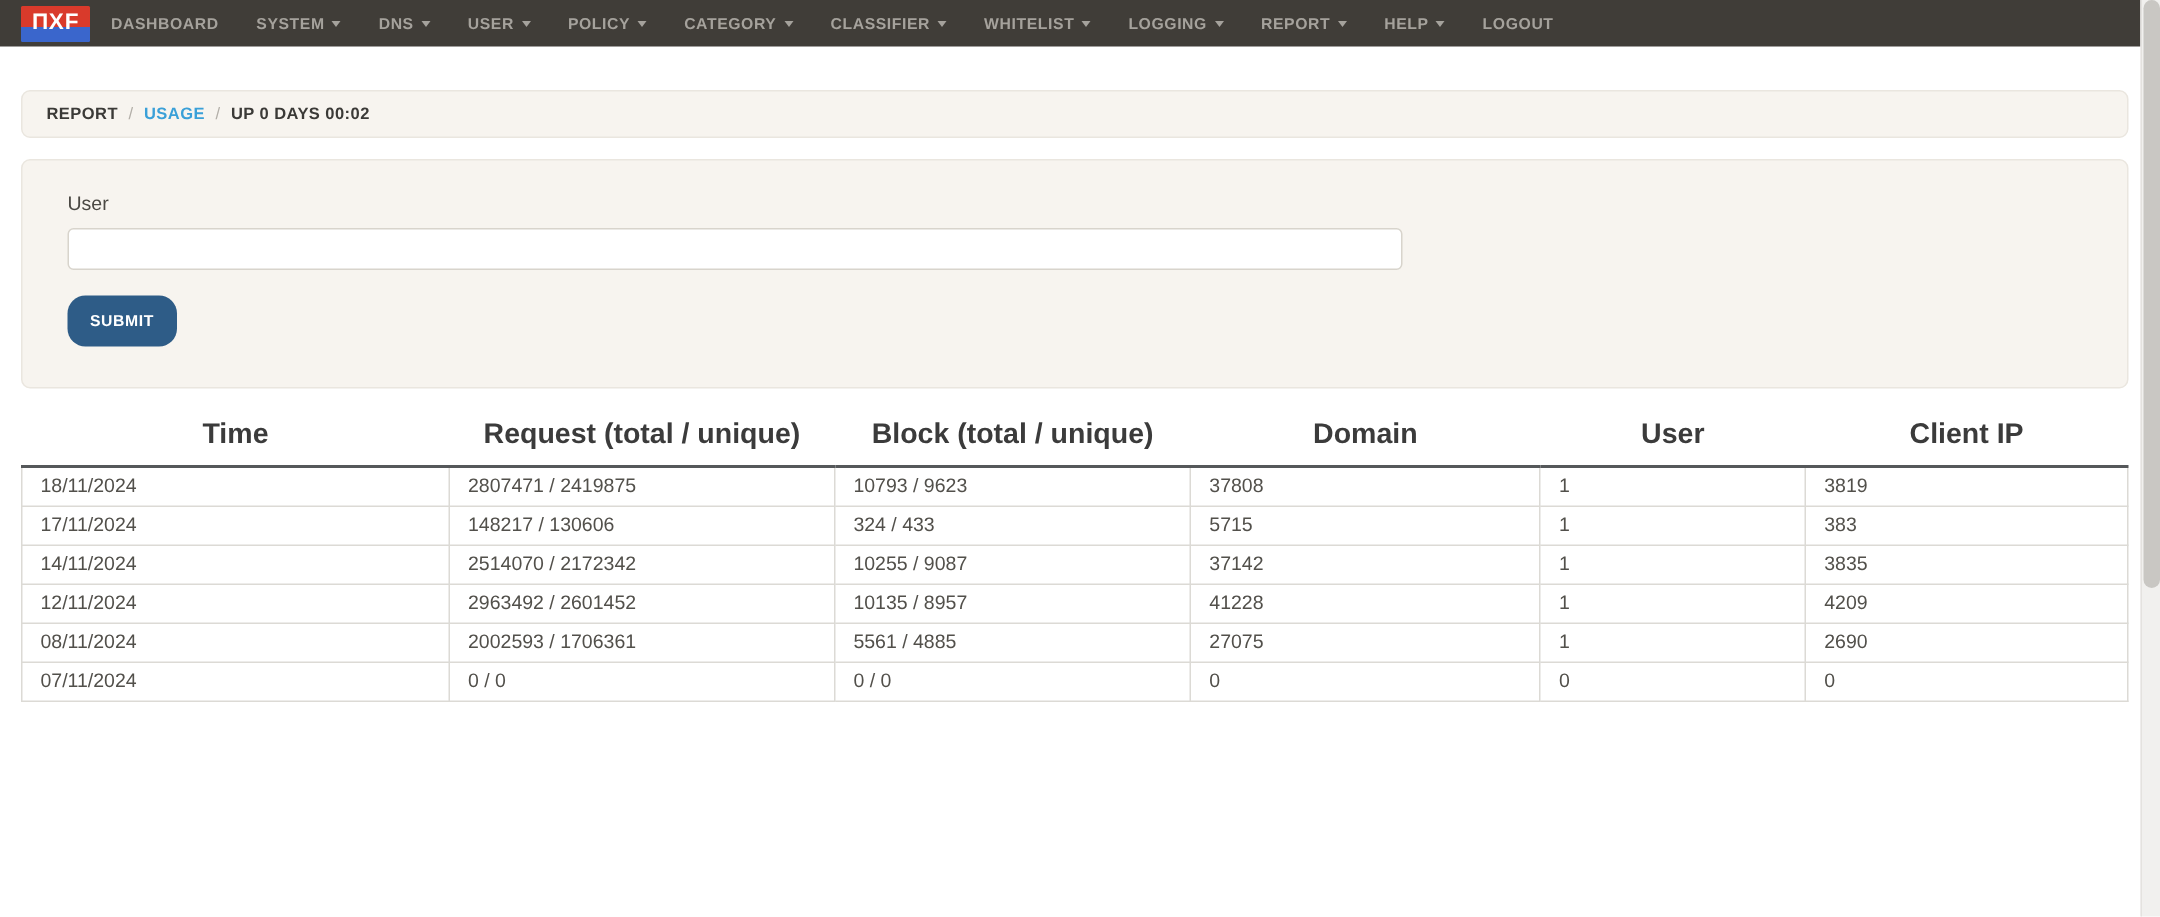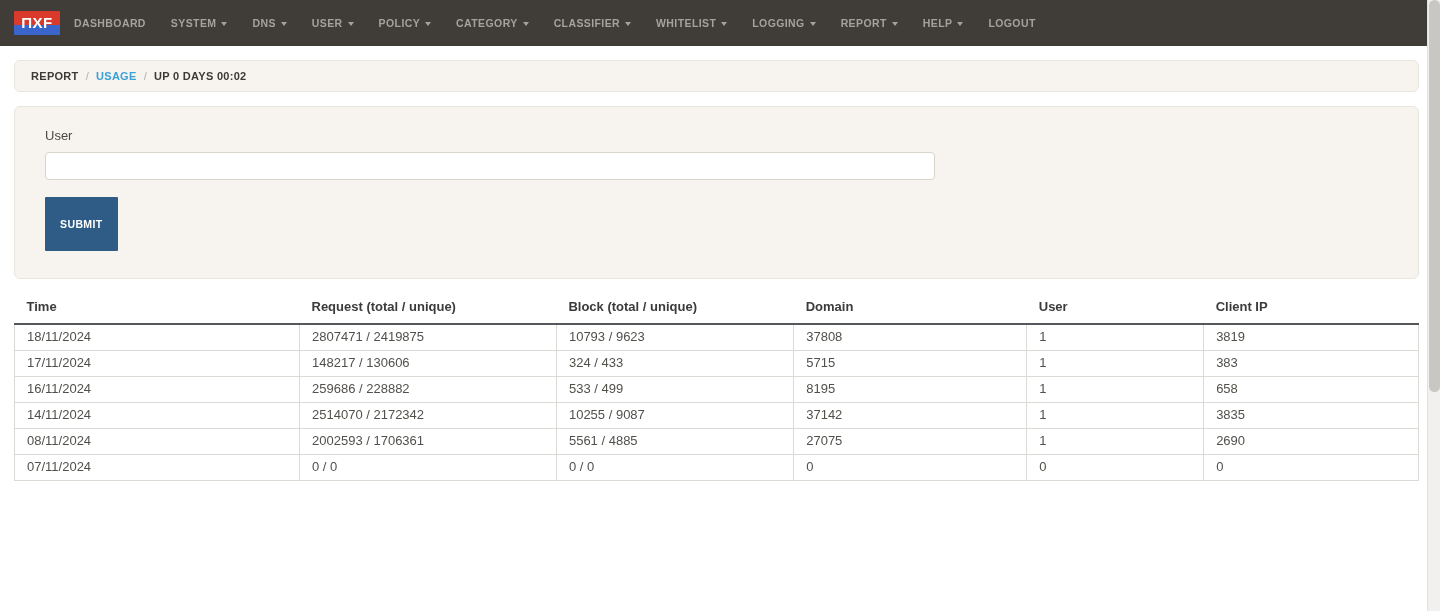--- a/index.html
+++ b/index.html
@@ -5,21 +5,21 @@
   * { margin: 0; padding: 0; box-sizing: border-box; }
   html, body {
     width: 1440px; height: 611px;
     background: #ffffff;
     overflow: hidden;
     font-family: "Liberation Sans", sans-serif;
   }
   
   .navbar {
     position: absolute; top: 0; left: 0;
-    width: 1427px; height: 46px;
+    width: 1427px; height: 31px;
     background: #403d38;
     display: flex; align-items: center; text-align: right;
   }
   .logo {
     width: 46px; height: 24px;
     margin-left: 14px;
     background: linear-gradient(180deg, #d93a2b 0%, #d93a2b 58%, #3a66cc 58%, #3a66cc 100%);
     display: flex; align-items: center; justify-content: center;
     border-radius: 1px;
   }
@@ -82,37 +82,37 @@
     border-radius: 4px;
     font-size: 13px; color: #4a4843;
     padding: 0 9px;
     outline: none;
     display: block;
   }
   .submit-btn {
     margin-top: 17px;
     background: #2e5c87;
     color: #ffffff;
-    border: none; border-radius: 1px;
+    border: none; border-radius: 12px;
     font-family: "Liberation Sans", sans-serif;
     font-size: 10.5px; font-weight: 700; letter-spacing: 0.4px;
-    padding: 21px 15px;
+    padding: 11px 15px;
     cursor: pointer;
     display: inline-block;
   }
   
   .usage-table {
     margin-top: 10px;
     width: 100%;
     border-collapse: collapse;
     table-layout: fixed;
   }
   .usage-table th {
-    text-align: left;
-    font-size: 13px; font-weight: 700; color: #3b3b3b;
+    text-align: center;
+    font-size: 19px; font-weight: 700; color: #3b3b3b;
     padding: 10px 12px 9px 12px;
     border-bottom: 2px solid #55585a;
   }
   .usage-table td {
     font-size: 13px; color: #52504b;
     padding: 4px 12px 5px 12px;
     line-height: 16px;
     border: 1px solid #dcdad5;
   }
   .usage-table col.c1 { width: 20.3%; }
@@ -229,34 +229,34 @@
         </tr>
         <tr>
           <td>17/11/2024</td>
           <td>148217 / 130606</td>
           <td>324 / 433</td>
           <td>5715</td>
           <td>1</td>
           <td>383</td>
         </tr>
         <tr>
-          <td>16/11/2024</td>
-          <td>259686 / 228882</td>
-          <td>533 / 499</td>
-          <td>8195</td>
-          <td>1</td>
-          <td>658</td>
-        </tr>
-        <tr>
           <td>14/11/2024</td>
           <td>2514070 / 2172342</td>
           <td>10255 / 9087</td>
           <td>37142</td>
           <td>1</td>
           <td>3835</td>
+        </tr>
+        <tr>
+          <td>12/11/2024</td>
+          <td>2963492 / 2601452</td>
+          <td>10135 / 8957</td>
+          <td>41228</td>
+          <td>1</td>
+          <td>4209</td>
         </tr>
         <tr>
           <td>08/11/2024</td>
           <td>2002593 / 1706361</td>
           <td>5561 / 4885</td>
           <td>27075</td>
           <td>1</td>
           <td>2690</td>
         </tr>
         <tr>

